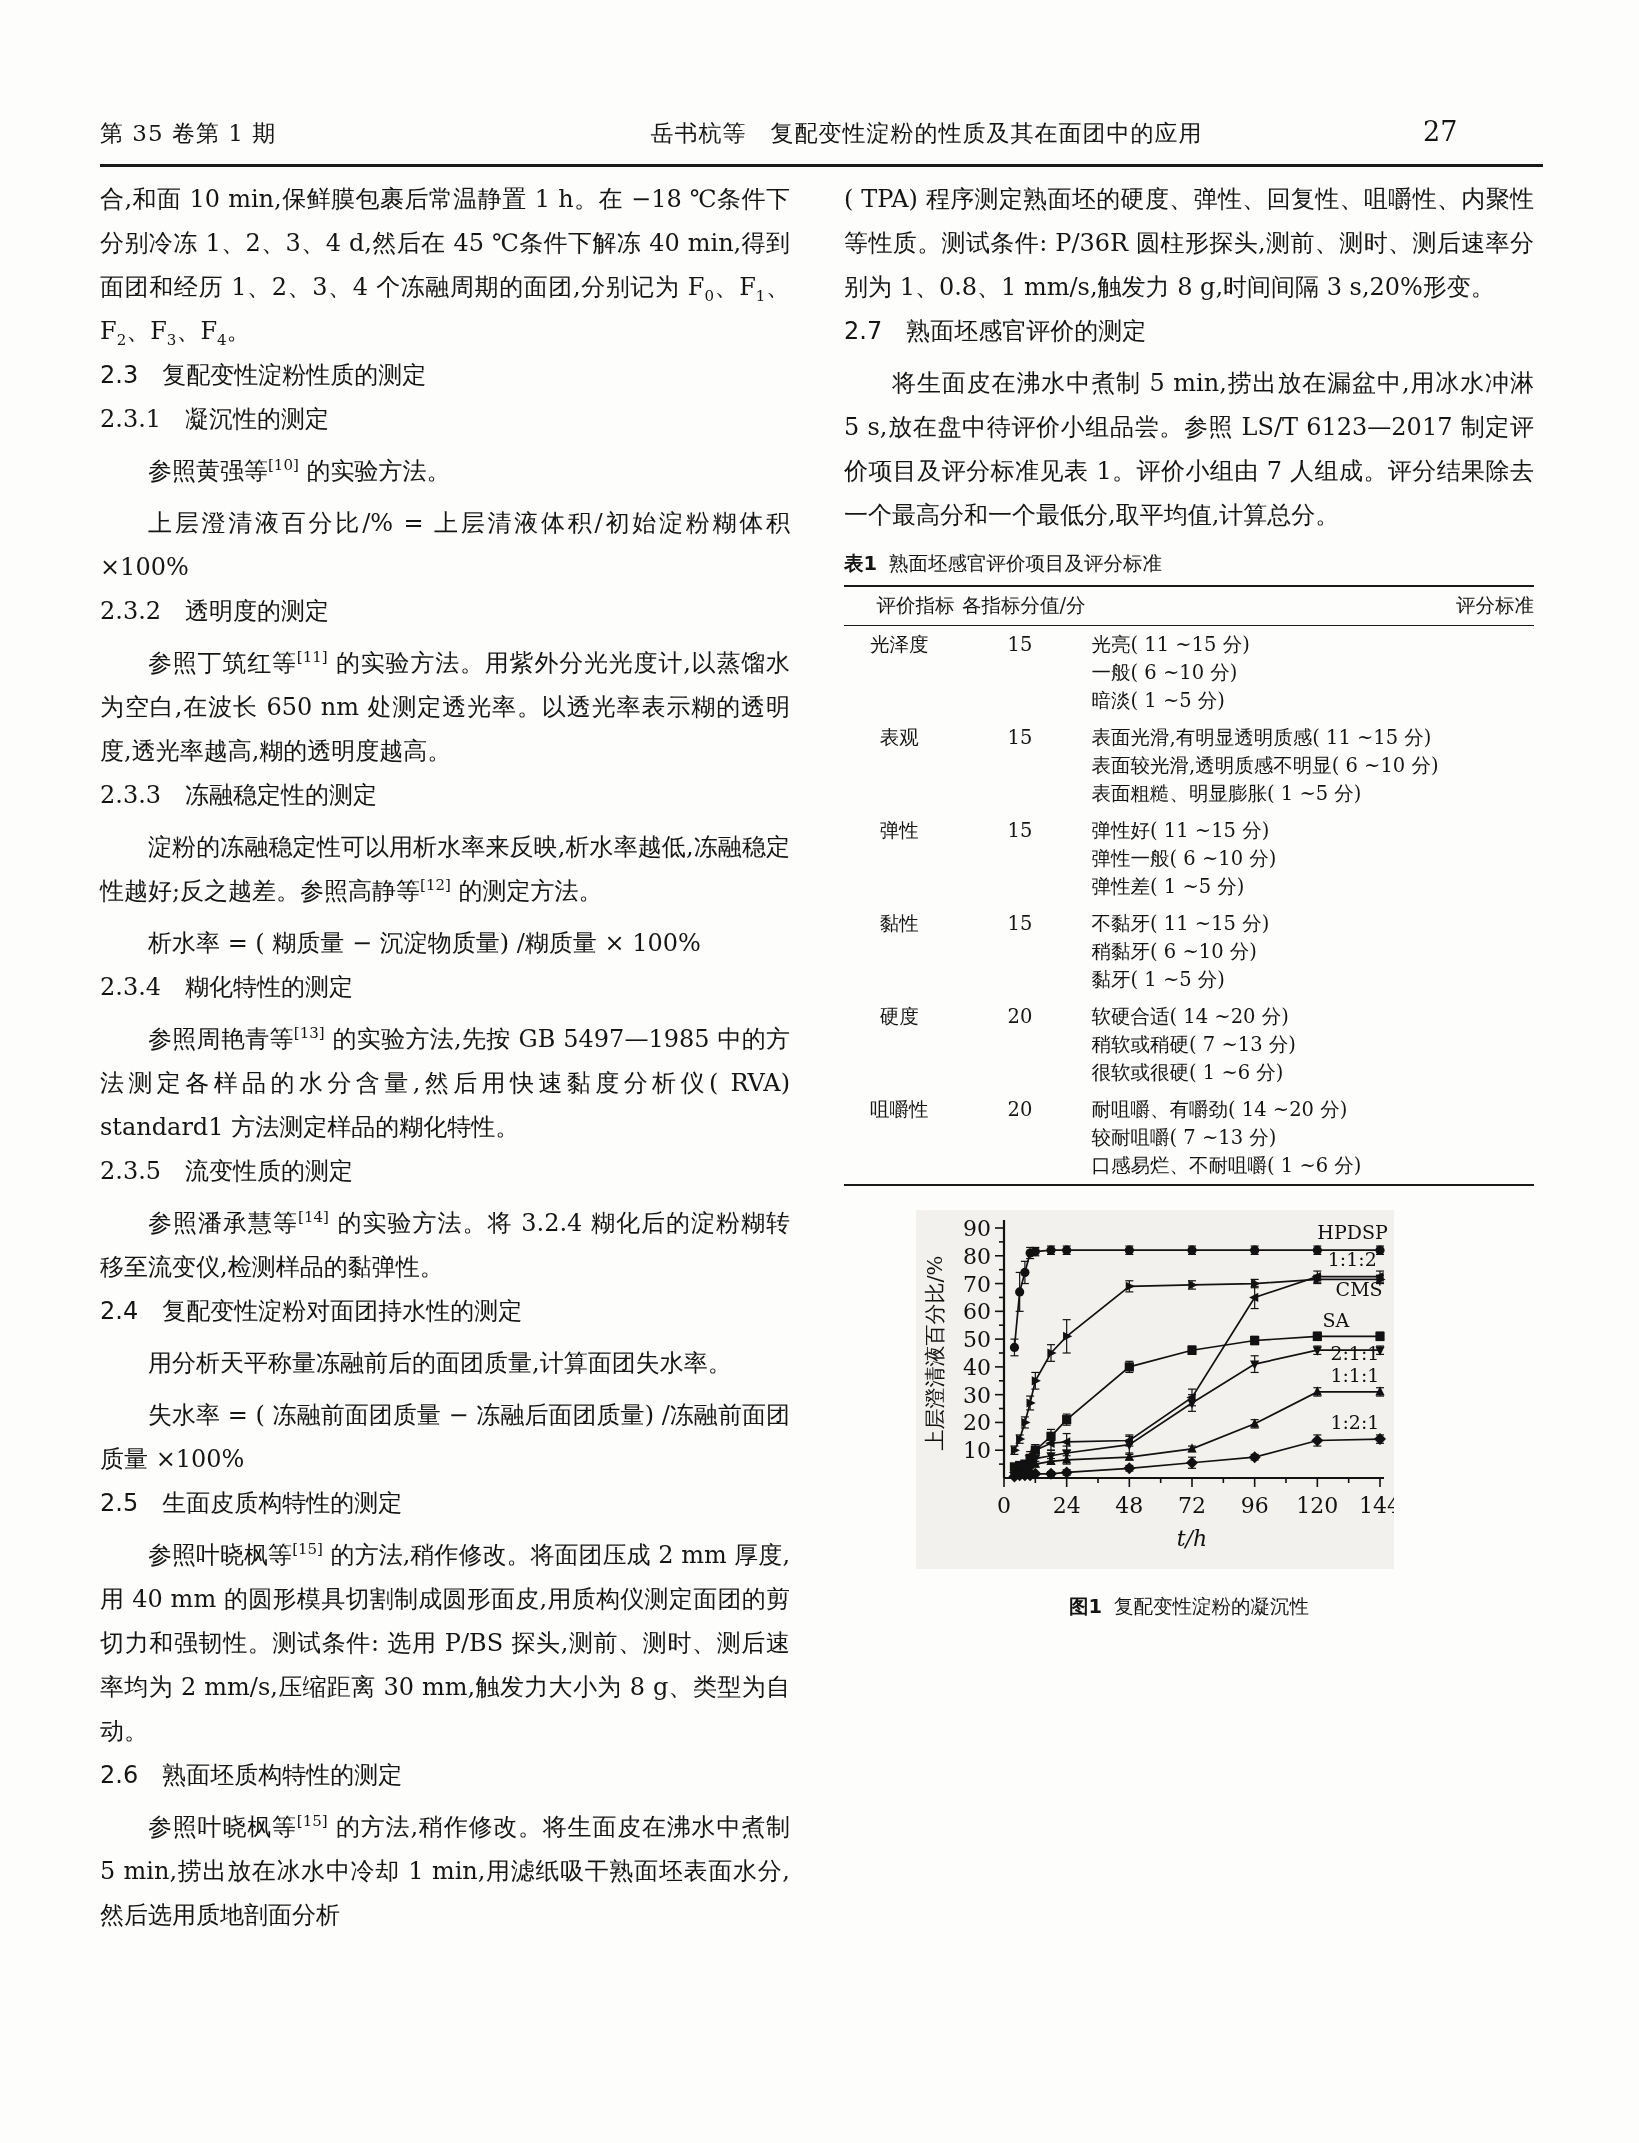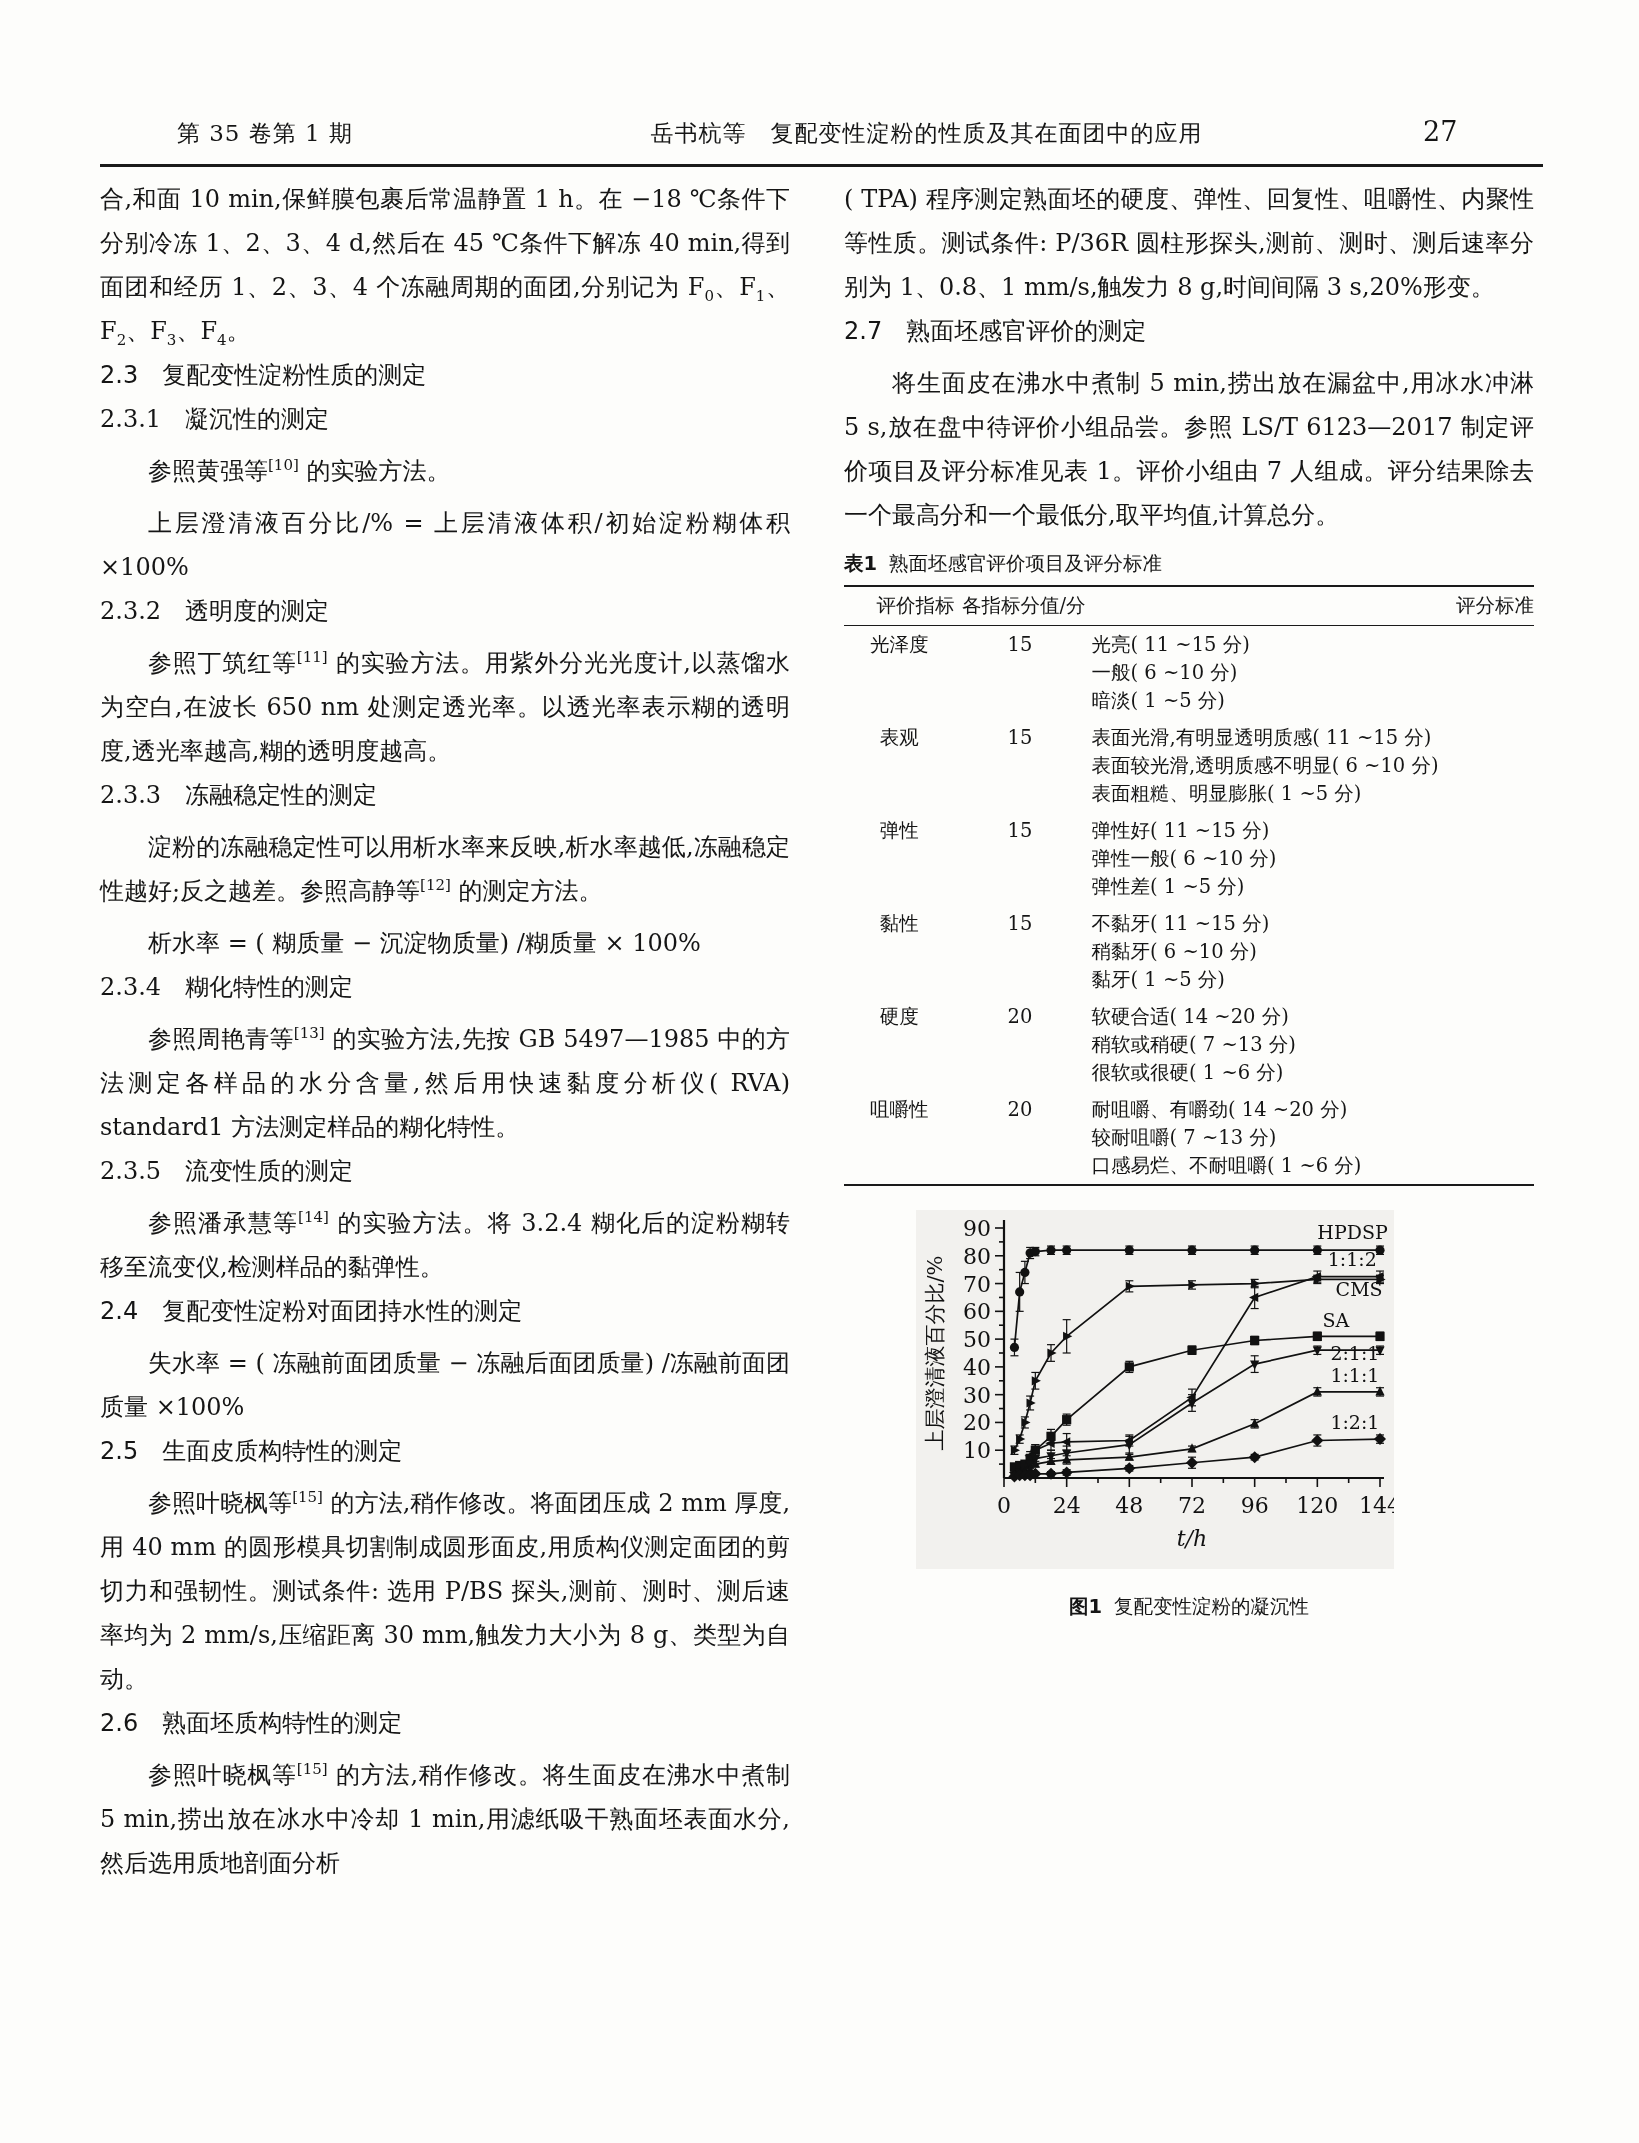--- a/index.html
+++ b/index.html
@@ -3,21 +3,21 @@
 <meta charset="utf-8">
 <style>
   html,body{margin:0;padding:0;}
   body{
     width:1639px;height:2143px;position:relative;overflow:hidden;
     background:#fdfdfb;color:#151515;
     font-family:"DejaVu Serif","Liberation Serif",serif;
   }
   .page{position:absolute;inset:0;padding:116px 96px 0 100px;box-sizing:border-box;}
   .hdr{display:flex;align-items:baseline;font-size:23px;}
-  .hdr .issue{width:330px;letter-spacing:1px;text-align:center;}
+  .hdr .issue{width:330px;letter-spacing:1px;}
   .hdr .title{flex:1;text-align:center;letter-spacing:1px;}
   .hdr .pageno{width:120px;font-size:27px;}
   .rule{border-top:3px solid #1a1a1a;margin-top:15px;}
   .cols{display:flex;gap:54px;margin-top:10px;}
   .col{width:690px;font-size:24px;line-height:44px;text-align:justify;}
   .blk{margin:0;}
   .blk.indent{text-indent:2em;margin-top:8px;}
   .blk.h2{font-family:"DejaVu Sans","Liberation Sans",sans-serif;font-weight:400;font-size:24px;}
   .blk.h1{font-size:30px;margin:50px 0 12px;letter-spacing:2px;}
   sup{font-size:15px;line-height:0;}
@@ -60,20 +60,21 @@
         <div class="blk h3">2.3.2　透明度的测定</div>
         <div class="blk p indent">参照丁筑红等<sup>[11]</sup> 的实验方法。用紫外分光光度计,以蒸馏水为空白,在波长 650 nm 处测定透光率。以透光率表示糊的透明度,透光率越高,糊的透明度越高。</div>
         <div class="blk h3">2.3.3　冻融稳定性的测定</div>
         <div class="blk p indent">淀粉的冻融稳定性可以用析水率来反映,析水率越低,冻融稳定性越好;反之越差。参照高静等<sup>[12]</sup> 的测定方法。</div>
         <div class="blk p indent">析水率 = ( 糊质量 − 沉淀物质量) /糊质量 × 100%</div>
         <div class="blk h3">2.3.4　糊化特性的测定</div>
         <div class="blk p indent">参照周艳青等<sup>[13]</sup> 的实验方法,先按 GB 5497—1985 中的方法测定各样品的水分含量,然后用快速黏度分析仪( RVA) standard1 方法测定样品的糊化特性。</div>
         <div class="blk h3">2.3.5　流变性质的测定</div>
         <div class="blk p indent">参照潘承慧等<sup>[14]</sup> 的实验方法。将 3.2.4 糊化后的淀粉糊转移至流变仪,检测样品的黏弹性。</div>
         <div class="blk h2">2.4　复配变性淀粉对面团持水性的测定</div>
+        <div class="blk p indent">用分析天平称量冻融前后的面团质量,计算面团失水率。</div>
         <div class="blk p indent">失水率 = ( 冻融前面团质量 − 冻融后面团质量) /冻融前面团质量 ×100%</div>
         <div class="blk h2">2.5　生面皮质构特性的测定</div>
         <div class="blk p indent">参照叶晓枫等<sup>[15]</sup> 的方法,稍作修改。将面团压成 2 mm 厚度,用 40 mm 的圆形模具切割制成圆形面皮,用质构仪测定面团的剪切力和强韧性。测试条件: 选用 P/BS 探头,测前、测时、测后速率均为 2 mm/s,压缩距离 30 mm,触发力大小为 8 g、类型为自动。</div>
         <div class="blk h2">2.6　熟面坯质构特性的测定</div>
         <div class="blk p indent">参照叶晓枫等<sup>[15]</sup> 的方法,稍作修改。将生面皮在沸水中煮制 5 min,捞出放在冰水中冷却 1 min,用滤纸吸干熟面坯表面水分,然后选用质地剖面分析</div>
       </div>
 
     <div class="col" id="right-col">
       <div id="right-pre">
           <div class="blk p">( TPA) 程序测定熟面坯的硬度、弹性、回复性、咀嚼性、内聚性等性质。测试条件: P/36R 圆柱形探头,测前、测时、测后速率分别为 1、0.8、1 mm/s,触发力 8 g,时间间隔 3 s,20%形变。</div>

